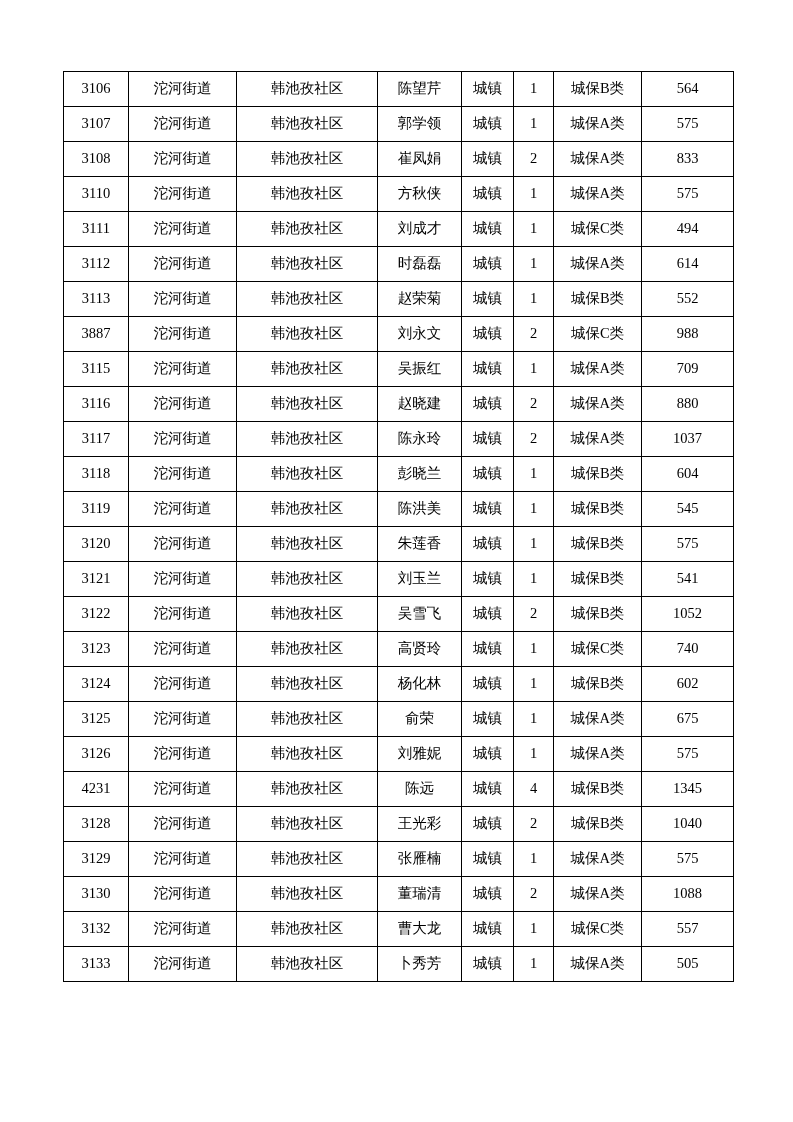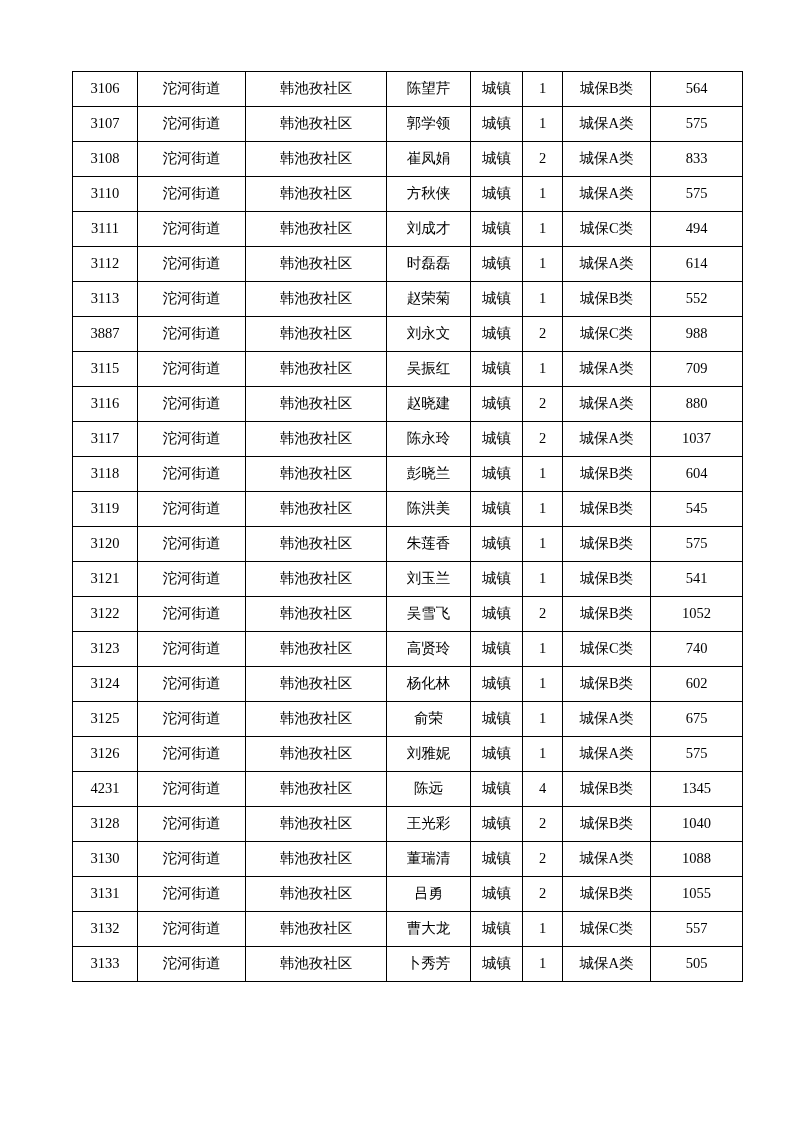--- a/index.html
+++ b/index.html
@@ -17,21 +17,20 @@
     position: relative;
     width: 793px;
     height: 1122px;
     box-sizing: border-box;
     padding: 71px 60px 0 63px;
   }
   table.data-table {
     border-collapse: collapse;
     width: 670px;
     table-layout: fixed;
-    margin-left: 9px;
   }
   table.data-table td {
     border: 1px solid #000000;
     height: 34px;
     text-align: center;
     vertical-align: middle;
     font-size: 14.5px;
     line-height: 1.1;
     padding: 0 2px;
     white-space: nowrap;
@@ -276,38 +275,38 @@
           <td>3128</td>
           <td>沱河街道</td>
           <td>韩池孜社区</td>
           <td>王光彩</td>
           <td>城镇</td>
           <td>2</td>
           <td>城保B类</td>
           <td>1040</td>
         </tr>
         <tr>
+          <td>3129</td>
+          <td>沱河街道</td>
+          <td>韩池孜社区</td>
+          <td>张雁楠</td>
+          <td>城镇</td>
+          <td>1</td>
+          <td>城保A类</td>
+          <td>575</td>
+        </tr>
+        <tr>
           <td>3130</td>
           <td>沱河街道</td>
           <td>韩池孜社区</td>
           <td>董瑞清</td>
           <td>城镇</td>
           <td>2</td>
           <td>城保A类</td>
           <td>1088</td>
-        </tr>
-        <tr>
-          <td>3131</td>
-          <td>沱河街道</td>
-          <td>韩池孜社区</td>
-          <td>吕勇</td>
-          <td>城镇</td>
-          <td>2</td>
-          <td>城保B类</td>
-          <td>1055</td>
         </tr>
         <tr>
           <td>3132</td>
           <td>沱河街道</td>
           <td>韩池孜社区</td>
           <td>曹大龙</td>
           <td>城镇</td>
           <td>1</td>
           <td>城保C类</td>
           <td>557</td>

